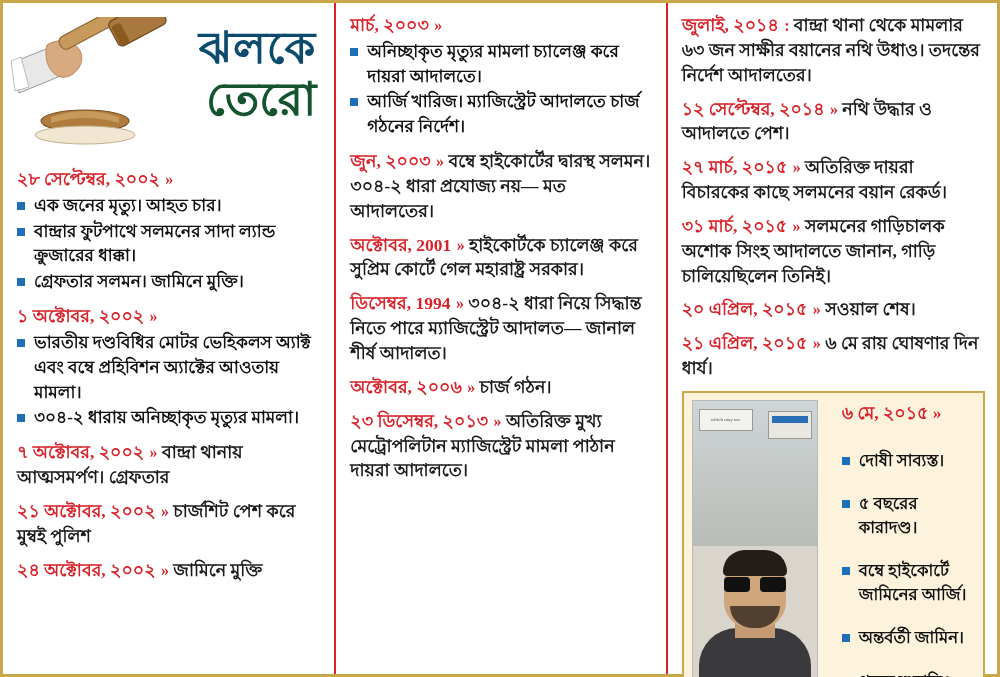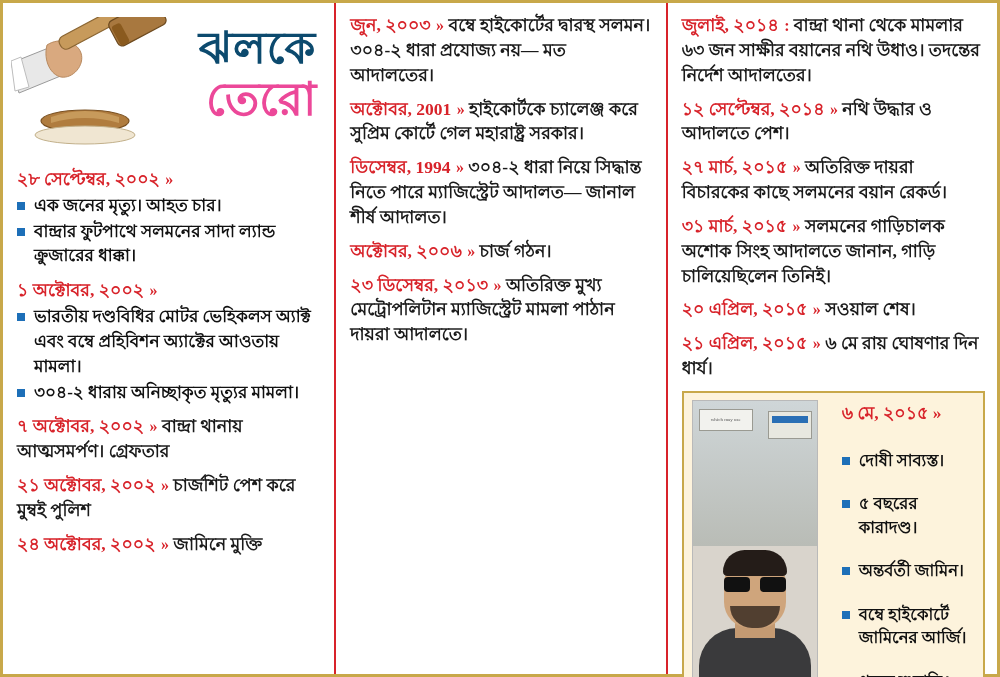--- a/index.html
+++ b/index.html
@@ -62,21 +62,21 @@
   }
   .title-1 {
     font-size: 44px;
     font-weight: bold;
     color: #0c4a6e;
     letter-spacing: 1px;
   }
   .title-2 {
     font-size: 46px;
     font-weight: bold;
-    color: #ec4899;
+    color: #14532d;
     margin-top: 6px;
   }
 
   
   .entry {
     margin: 0 0 9px 0;
   }
   .entry-head {
     color: #d8232a;
     font-size: 17.5px;
@@ -228,20 +228,21 @@
       </div>
 
       <div class="entry">
         <div class="entry-head">
           <span>২৮ সেপ্টেম্বর, ২০০২</span>
           <span class="arrow">»</span>
         </div>
         <ul class="bullets">
           <li>এক জনের মৃত্যু। আহত চার।</li>
           <li>বান্দ্রার ফুটপাথে সলমনের সাদা ল্যান্ড ক্রুজারের ধাক্কা।</li>
+          <li>গ্রেফতার সলমন। জামিনে মুক্তি।</li>
         </ul>
       </div>
 
       <div class="entry">
         <div class="entry-head">
           <span>১ অক্টোবর, ২০০২</span>
           <span class="arrow">»</span>
         </div>
         <ul class="bullets">
           <li>ভারতীয় দণ্ডবিধির মোটর ভেহিকলস অ্যাক্ট এবং বম্বে প্রহিবিশন অ্যাক্টের আওতায় মামলা।</li>
@@ -270,20 +271,30 @@
           <span>২৪ অক্টোবর, ২০০২</span>
           <span class="arrow">»</span>
           <span class="cont">জামিনে মুক্তি</span>
         </div>
       </div>
 
     </div>
 
     <div class="col col2">
 
+      <div class="entry">
+        <div class="entry-head">
+          <span>মার্চ, ২০০৩</span>
+          <span class="arrow">»</span>
+        </div>
+        <ul class="bullets">
+          <li>অনিচ্ছাকৃত মৃত্যুর মামলা চ্যালেঞ্জ করে দায়রা আদালতে।</li>
+          <li>আর্জি খারিজ। ম্যাজিস্ট্রেট আদালতে চার্জ গঠনের নির্দেশ।</li>
+        </ul>
+      </div>
 
       <div class="entry">
         <div class="entry-head">
           <span>জুন, ২০০৩</span>
           <span class="arrow">»</span>
           <span class="cont">বম্বে হাইকোর্টের দ্বারস্থ সলমন। ৩০৪-২ ধারা প্রযোজ্য নয়— মত আদালতের।</span>
         </div>
       </div>
 
       <div class="entry">
@@ -384,22 +395,22 @@
           <div class="hair"></div>
         </div>
         <div class="hl-right">
           <div class="hl-head">
             <span>৬ মে, ২০১৫</span>
             <span class="arrow">»</span>
           </div>
           <ul class="bullets">
             <li>দোষী সাব্যস্ত।</li>
             <li>৫ বছরের কারাদণ্ড।</li>
+            <li>বম্বে হাইকোর্টে জামিনের আর্জি।</li>
             <li>অন্তর্বর্তী জামিন।</li>
-            <li>বম্বে হাইকোর্টে জামিনের আর্জি।</li>
             <li>পরের শুনানি ৮ মে।</li>
           </ul>
         </div>
       </div>
 
     </div>
 
   </div>
 </div>
 

